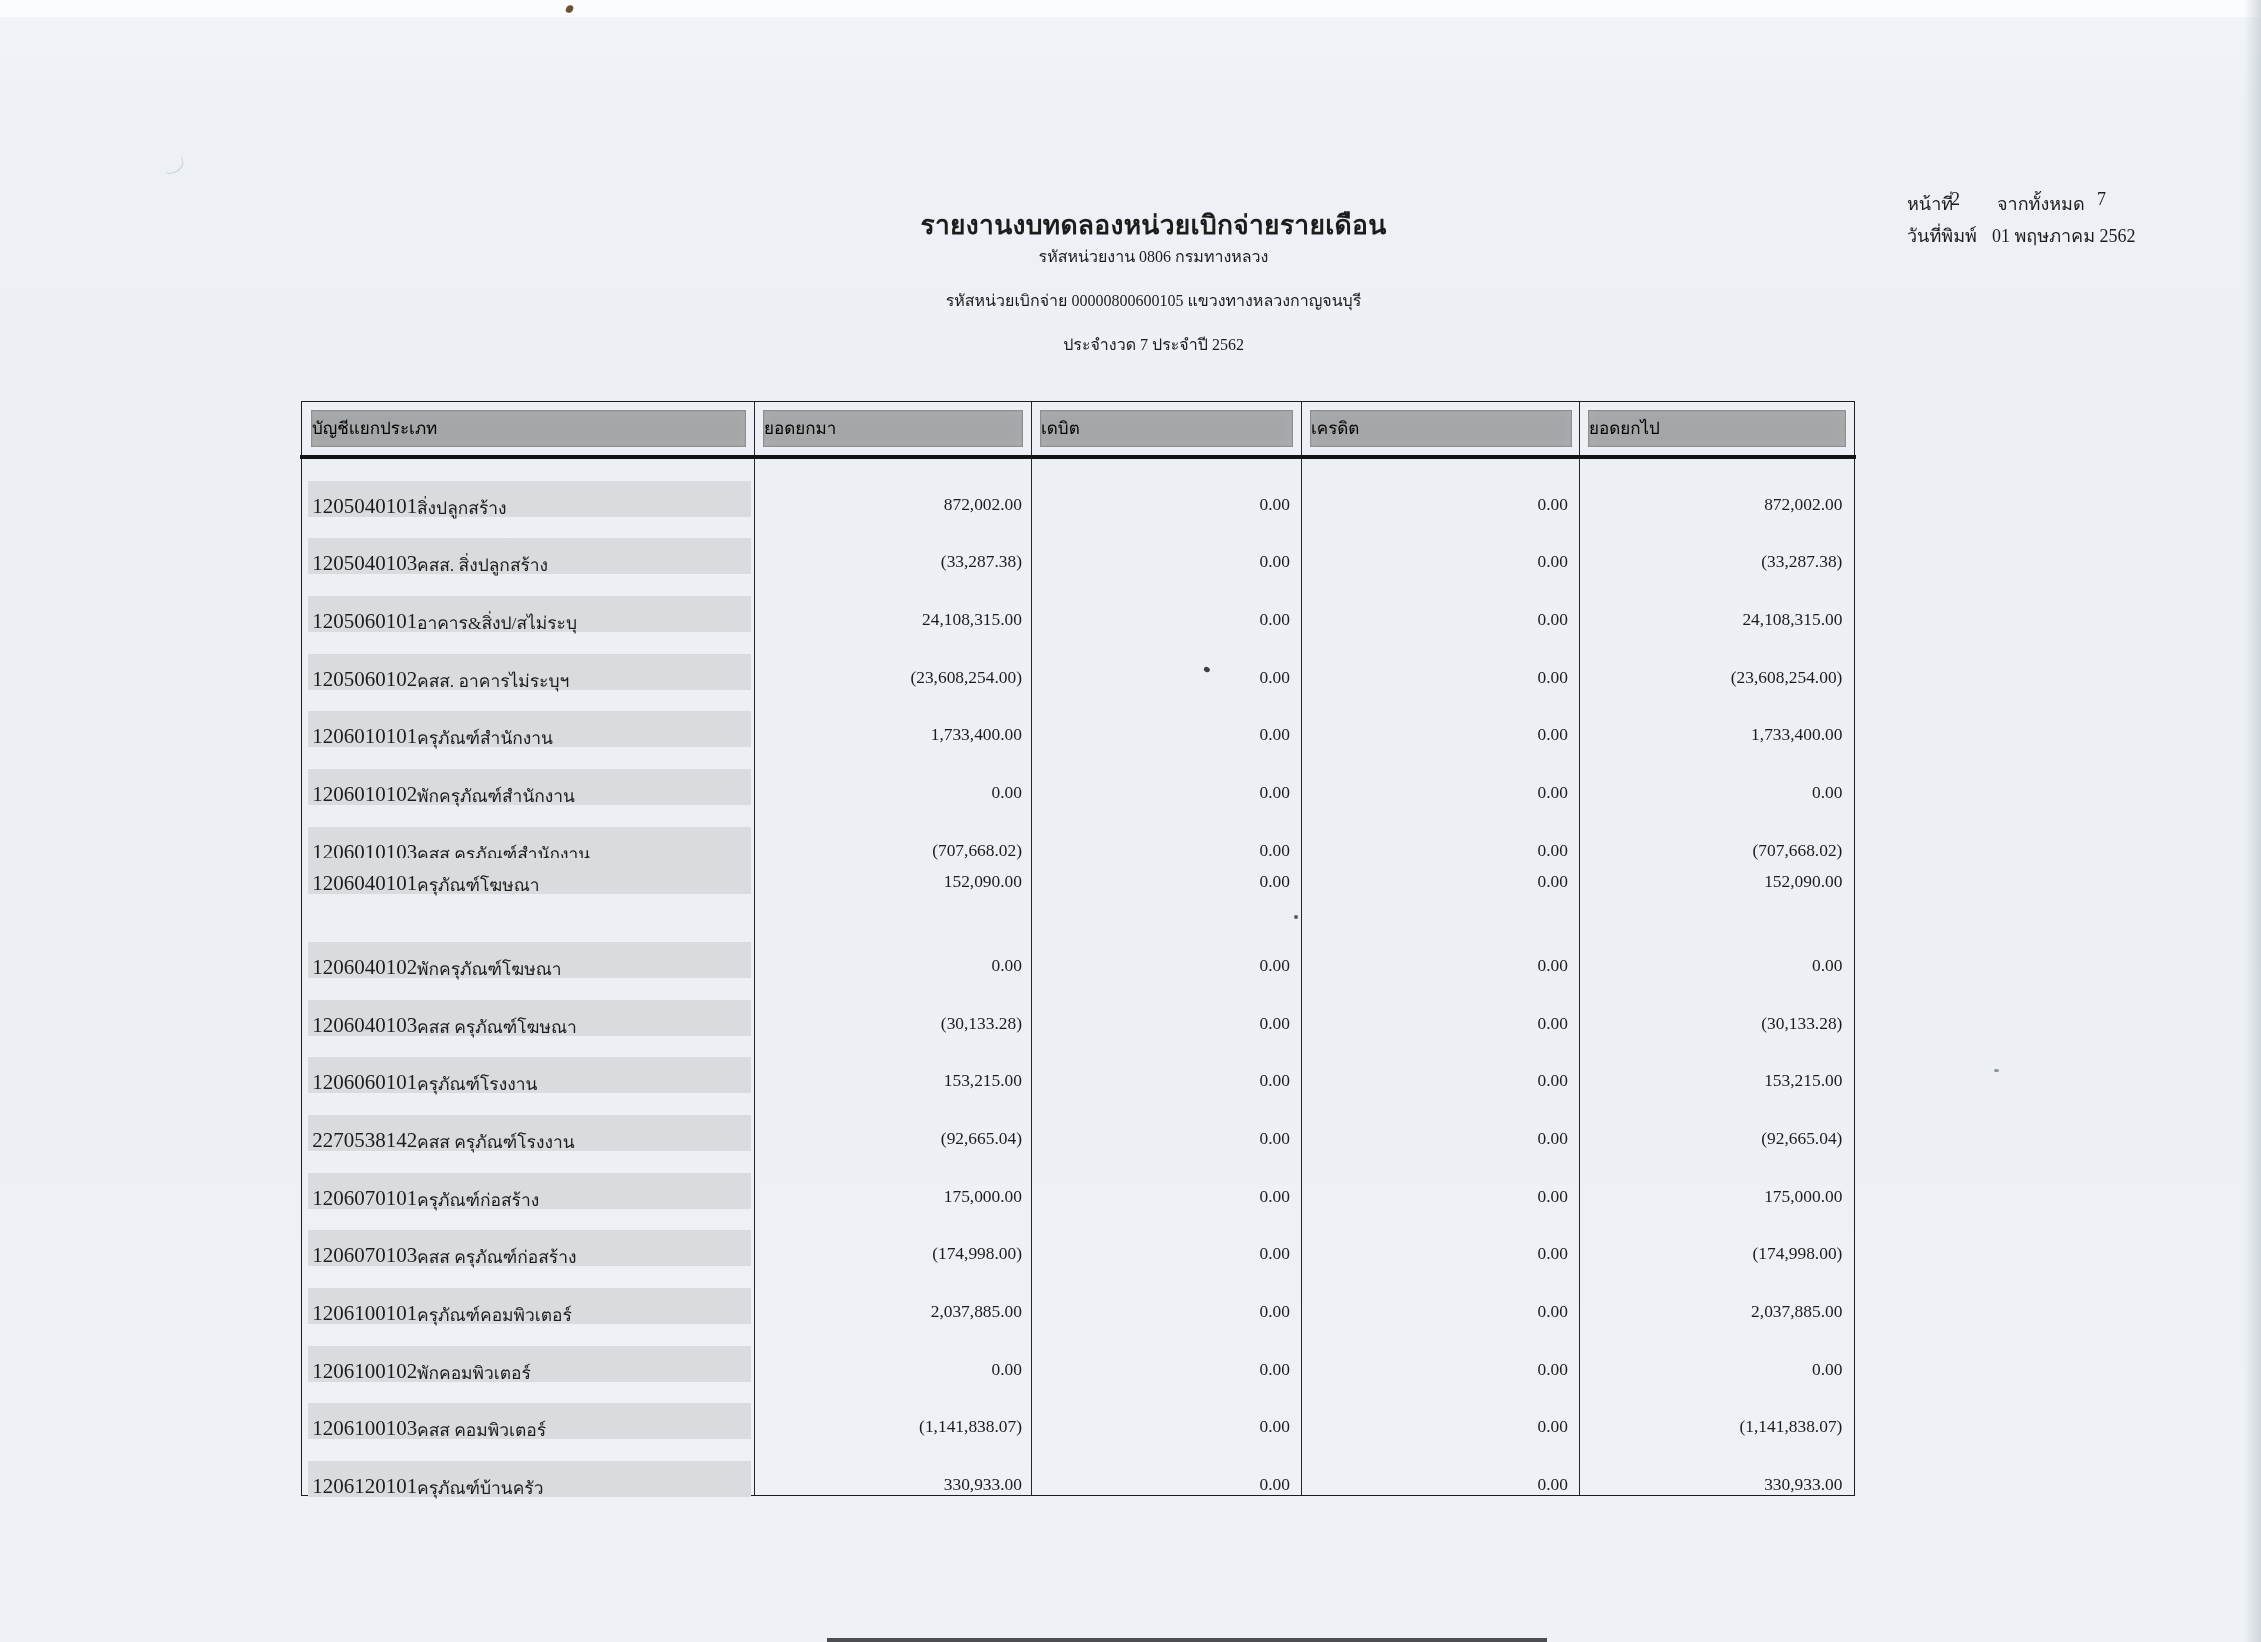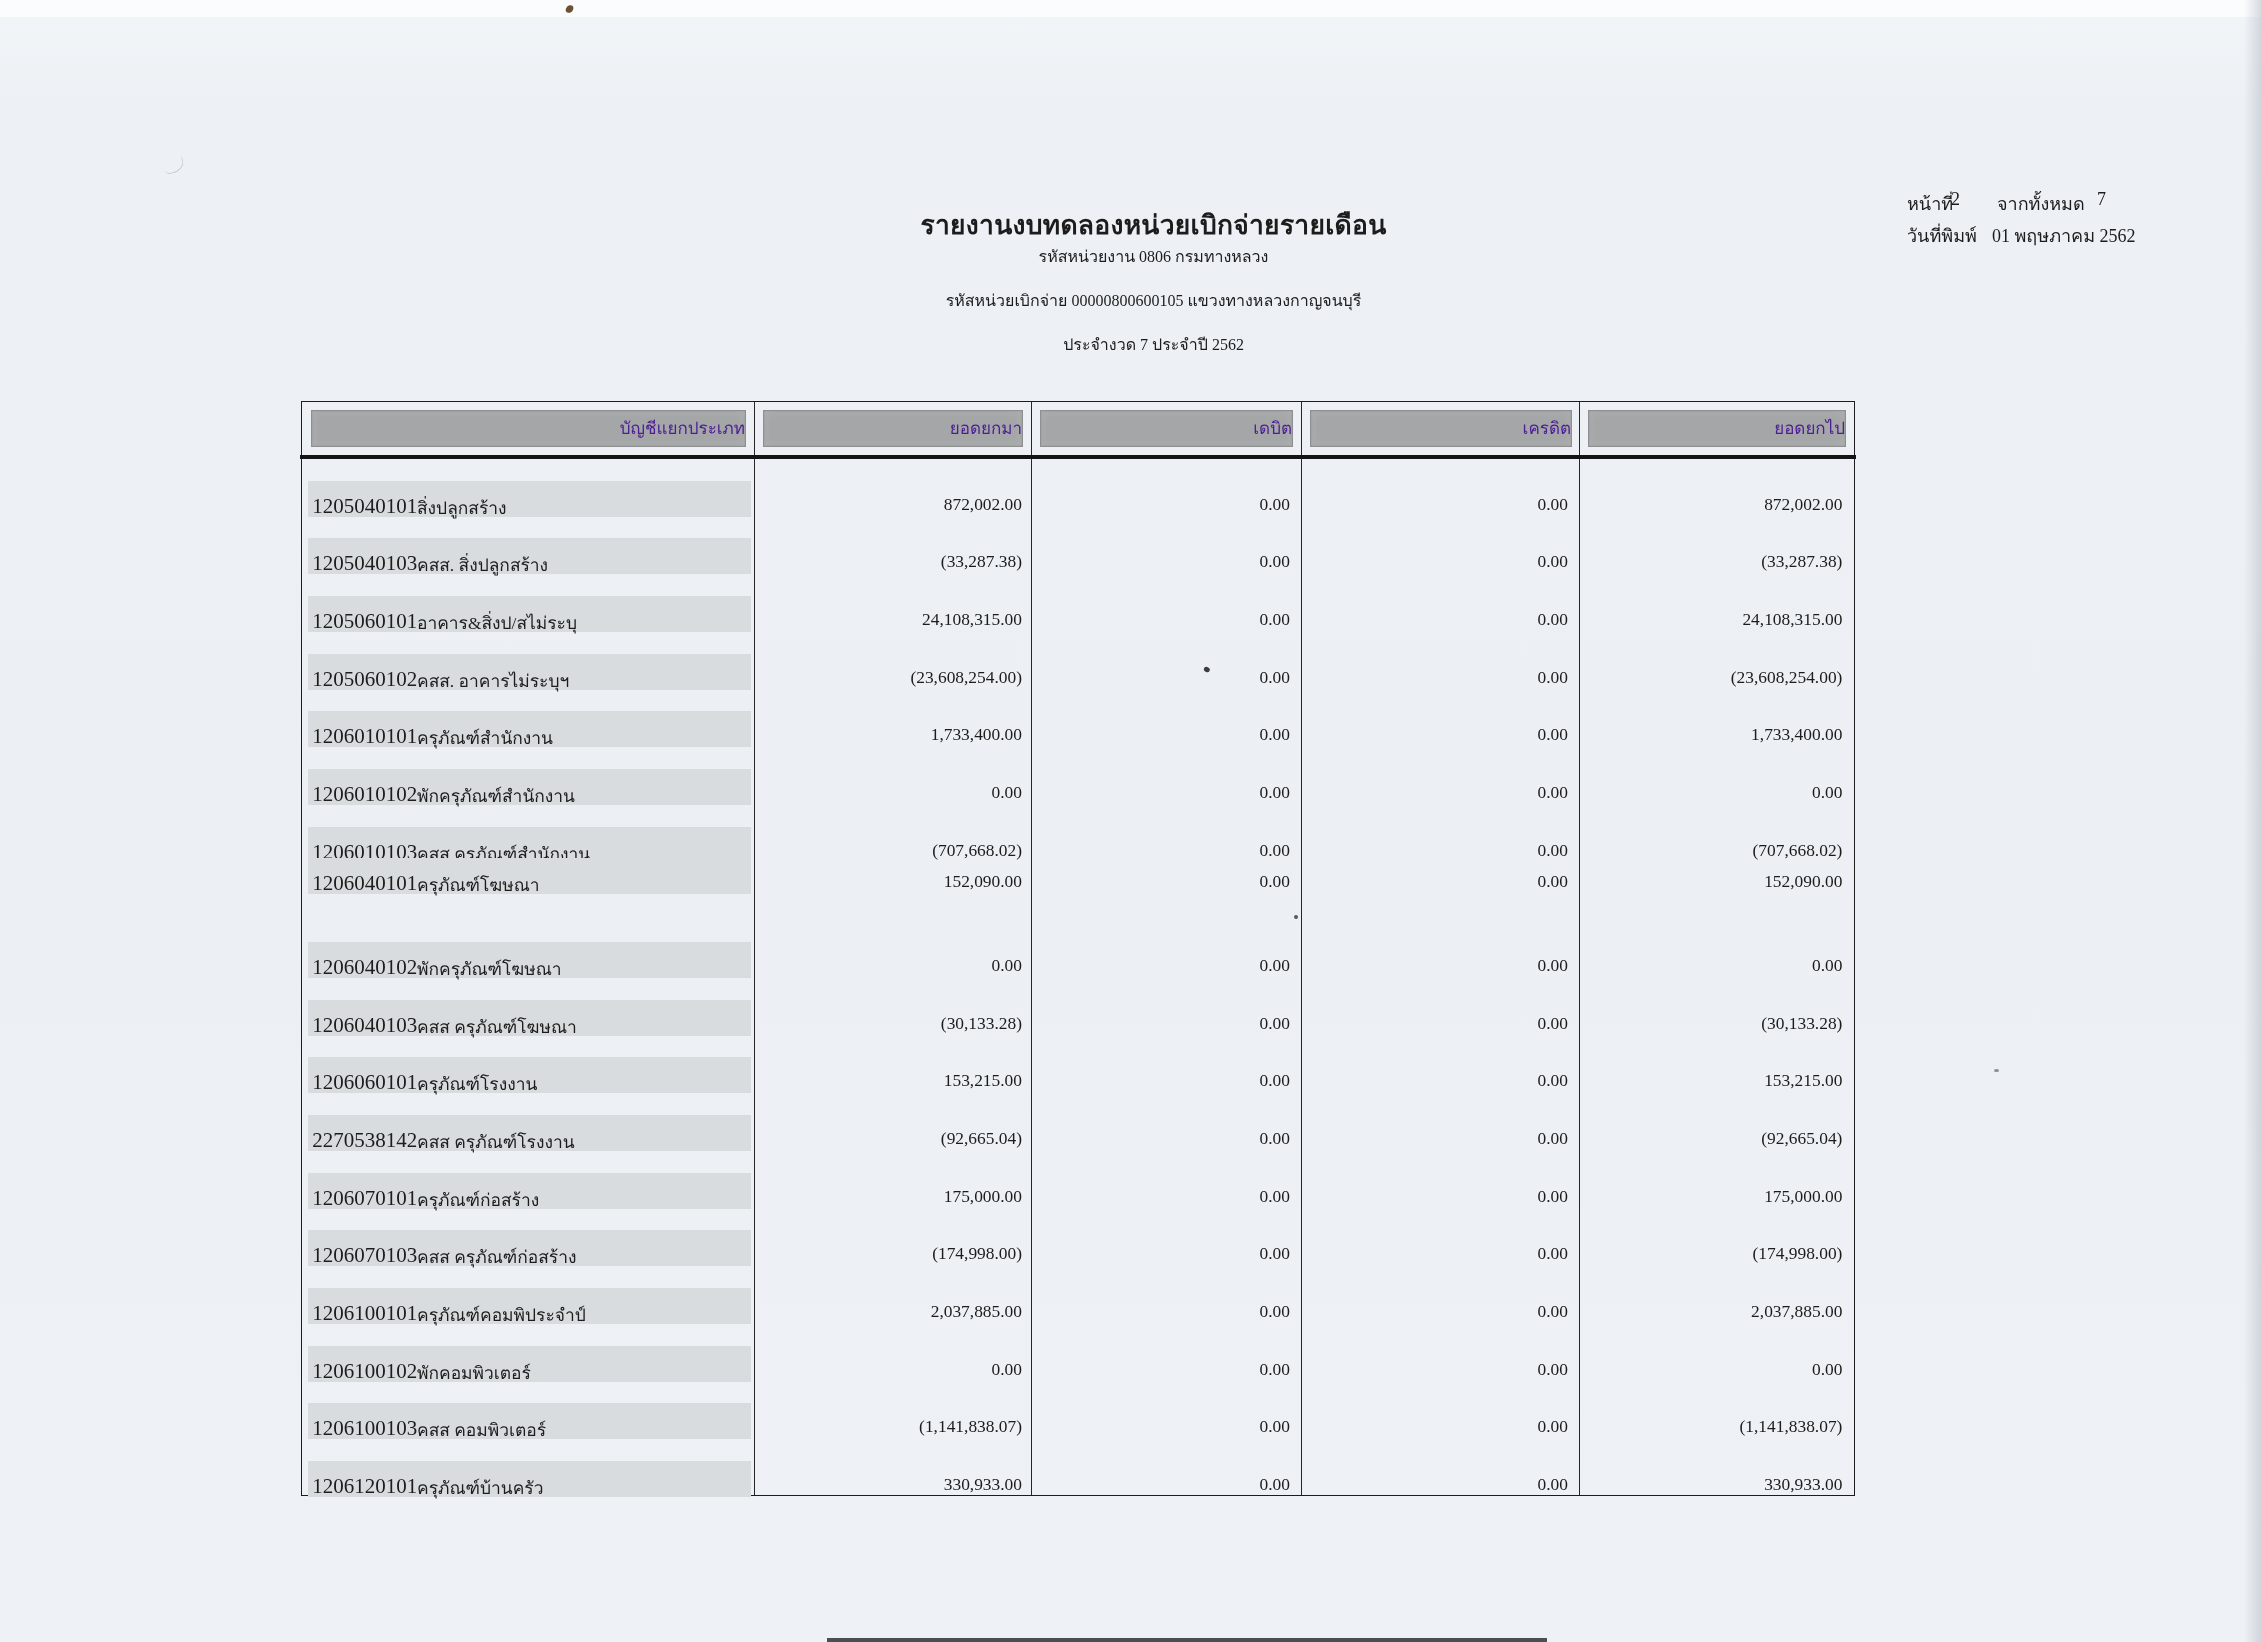--- a/index.html
+++ b/index.html
@@ -43,21 +43,21 @@
   .vl-1{left:452px;}
   .vl-2{left:729px;}
   .vl-3{left:999px;}
   .vl-4{left:1277px;}
   .head-rule{position:absolute;left:-1.9px;right:-1.9px;top:53px;height:3.9px;background:#141414;}
 
   .hbox{
     position:absolute;top:7.7px;height:37px;box-sizing:border-box;
     background:#a4a6a7;border:0.6px solid #8d8f90;
     box-shadow:inset 0 0 9px rgba(255,255,255,.18), inset 0 0 2.6px rgba(60,60,60,.25);
-    text-align:right;font-size:17px;line-height:36px;color:#4c1d95;white-space:nowrap;overflow:hidden;
+    text-align:left;font-size:17px;line-height:36px;color:#000000;white-space:nowrap;overflow:hidden;
   }
   .hb-account{left:9px;width:435px;}
   .hb-bf{left:461px;width:260px;}
   .hb-dr{left:738px;width:253px;}
   .hb-cr{left:1008px;width:262px;}
   .hb-cf{left:1286px;width:258px;}
 
   .rows{position:absolute;left:0;top:0;width:100%;height:100%;}
   .row{position:absolute;left:0;width:100%;height:58px;}
   .stripe{position:absolute;left:6.4px;top:13px;width:443px;height:36px;background:#d9dcde;}
@@ -234,21 +234,21 @@
     <span class="acct">1206070103</span>
     <span class="aname">คสส ครุภัณฑ์ก่อสร้าง</span>
     <span class="num n-bf">(174,998.00)</span>
     <span class="num n-dr">0.00</span>
     <span class="num n-cr">0.00</span>
     <span class="num n-cf">(174,998.00)</span>
   </div>
         <div class="row" style="top: 873px;">
     <div class="stripe"></div>
     <span class="acct">1206100101</span>
-    <span class="aname">ครุภัณฑ์คอมพิประจำป์</span>
+    <span class="aname">ครุภัณฑ์คอมพิวเตอร์</span>
     <span class="num n-bf">2,037,885.00</span>
     <span class="num n-dr">0.00</span>
     <span class="num n-cr">0.00</span>
     <span class="num n-cf">2,037,885.00</span>
   </div>
         <div class="row" style="top: 931px;">
     <div class="stripe"></div>
     <span class="acct">1206100102</span>
     <span class="aname">พักคอมพิวเตอร์</span>
     <span class="num n-bf">0.00</span>

